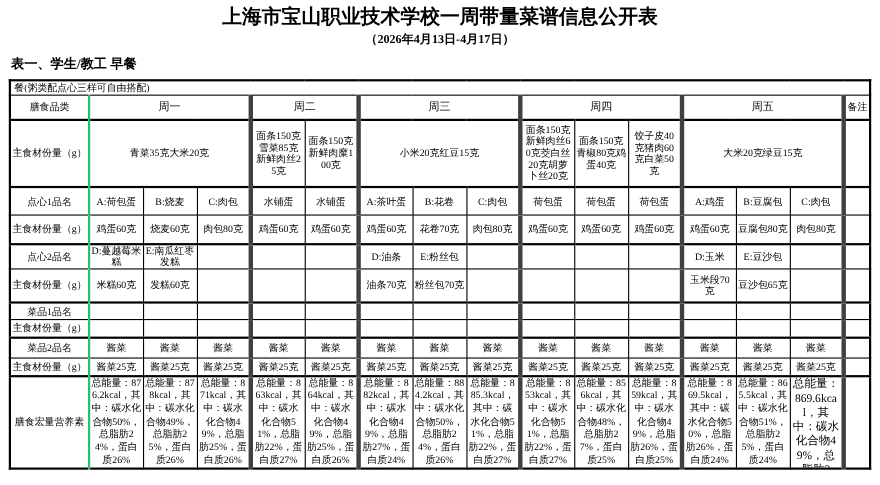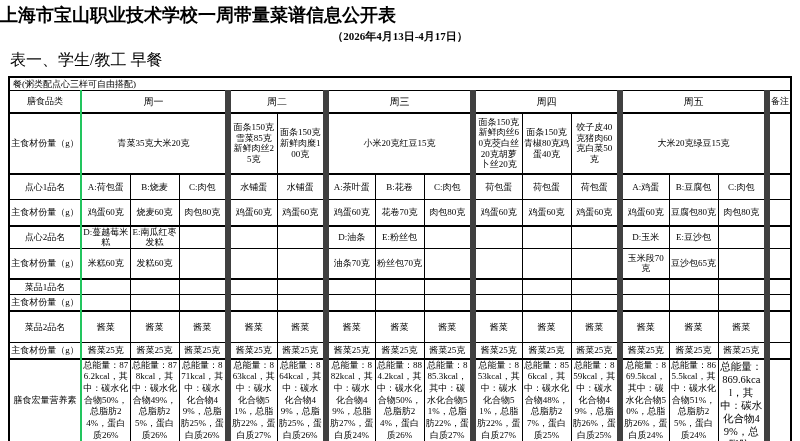--- a/index.html
+++ b/index.html
@@ -1,36 +1,36 @@
 <!DOCTYPE html>
 <html><head>
 <meta charset="utf-8">
 <style>
   html,body{margin:0;padding:0;}
   body{
     width:800px;height:441px;overflow:hidden;background:#fff;
     font-family:"Liberation Serif","DejaVu Serif",serif;color:#000;
   }
-  .page-title{margin:5px 0 0 0;text-align:left;font-size:18px;font-weight:bold;line-height:1.15;}
+  .page-title{margin:5px 0 0 0;text-align:center;font-size:18px;font-weight:bold;line-height:1.15;}
   .page-subtitle{margin:4px;text-align:center;font-size:11px;font-weight:bold;line-height:1.2;}
-  .section-label{margin:7px 0 5px 10px;font-size:16px;font-weight:normal;}
+  .section-label{margin:7px 0 5px 10px;font-size:12px;font-weight:bold;}
   table.menu{
     border-collapse:collapse;table-layout:fixed;
     width:784px;margin:0 0 0 8px;border:2px solid #000;
   }
   td,th{
     border:1px solid #000;padding:0 1px;text-align:center;vertical-align:middle;
     font-size:9px;line-height:1.18;overflow:hidden;word-break:break-all;font-weight:normal;
   }
   col.c-label{width:72px;}
   col.c-remark{width:24px;}
   .meal-note{text-align:left;padding-left:3px;}
   .row-label{font-size:9px;white-space:nowrap;border-right:2px solid #22c55e;}
   .day-head{font-size:10px;}
-  .day-end{border-right:6px solid #404040;}
+  .day-end{border-right:4px solid #404040;}
   tr.sec td{border-top:2px solid #000;}
   tr.nutrients td{vertical-align:middle;}
   .nutwrap{height:82px;overflow:hidden;line-height:1.3;}
   tr.nutrients td:nth-last-child(2) .nutwrap{font-size:10.5px;line-height:1.25;}
 </style>
 </head>
 <body>
 
 <div class="page-title">上海市宝山职业技术学校一周带量菜谱信息公开表</div>
 <div class="page-subtitle">（2026年4月13日-4月17日）</div>
@@ -192,21 +192,21 @@
         <td class="day-end"></td>
         <td></td>
         <td></td>
         <td class="day-end"></td>
         <td></td>
         <td></td>
         <td class="day-end"></td>
         <td></td>
       </tr>
 
-  <tr class="sec" style="height:32px;">
+  <tr class="sec" style="height:19px;">
     <td class="row-label">菜品2品名</td>
   <td>酱菜</td>
         <td>酱菜</td>
         <td class="day-end">酱菜</td>
         <td>酱菜</td>
         <td class="day-end">酱菜</td>
         <td>酱菜</td>
         <td>酱菜</td>
         <td class="day-end">酱菜</td>
         <td>酱菜</td>

